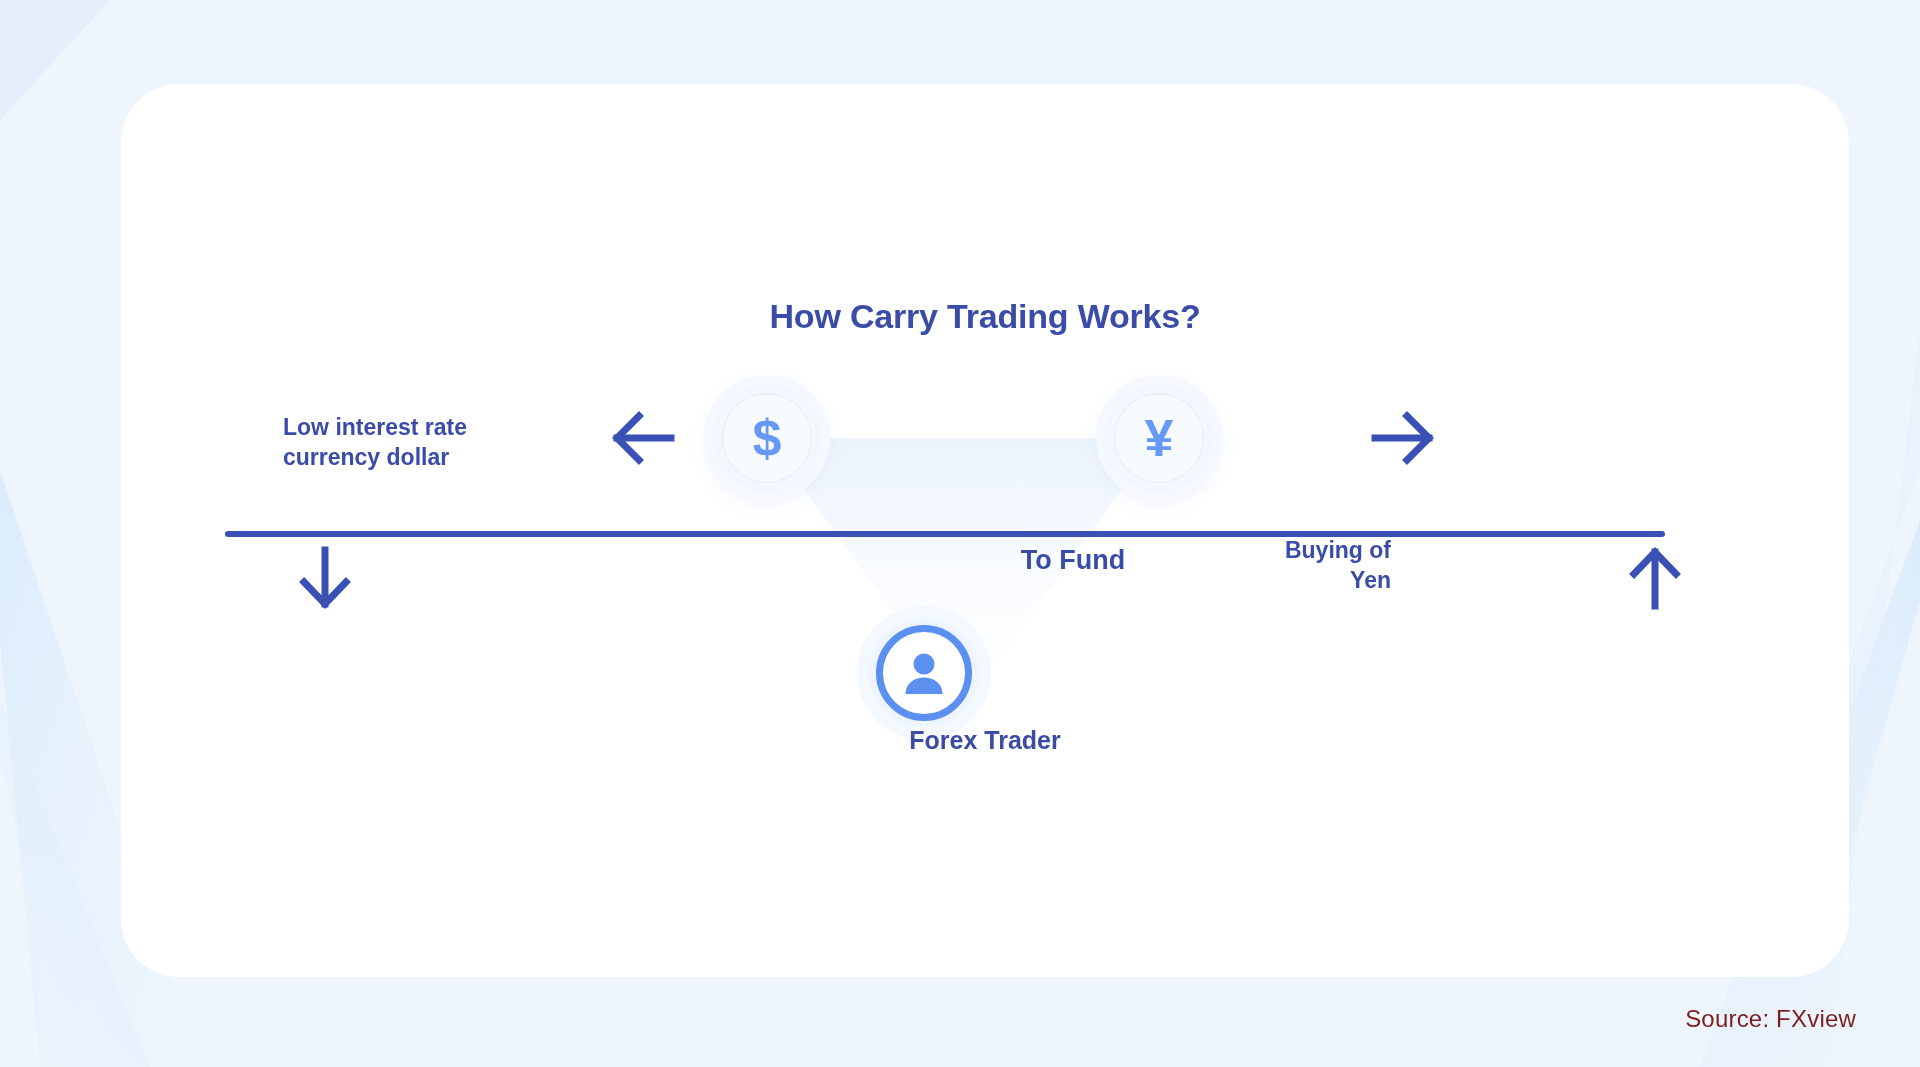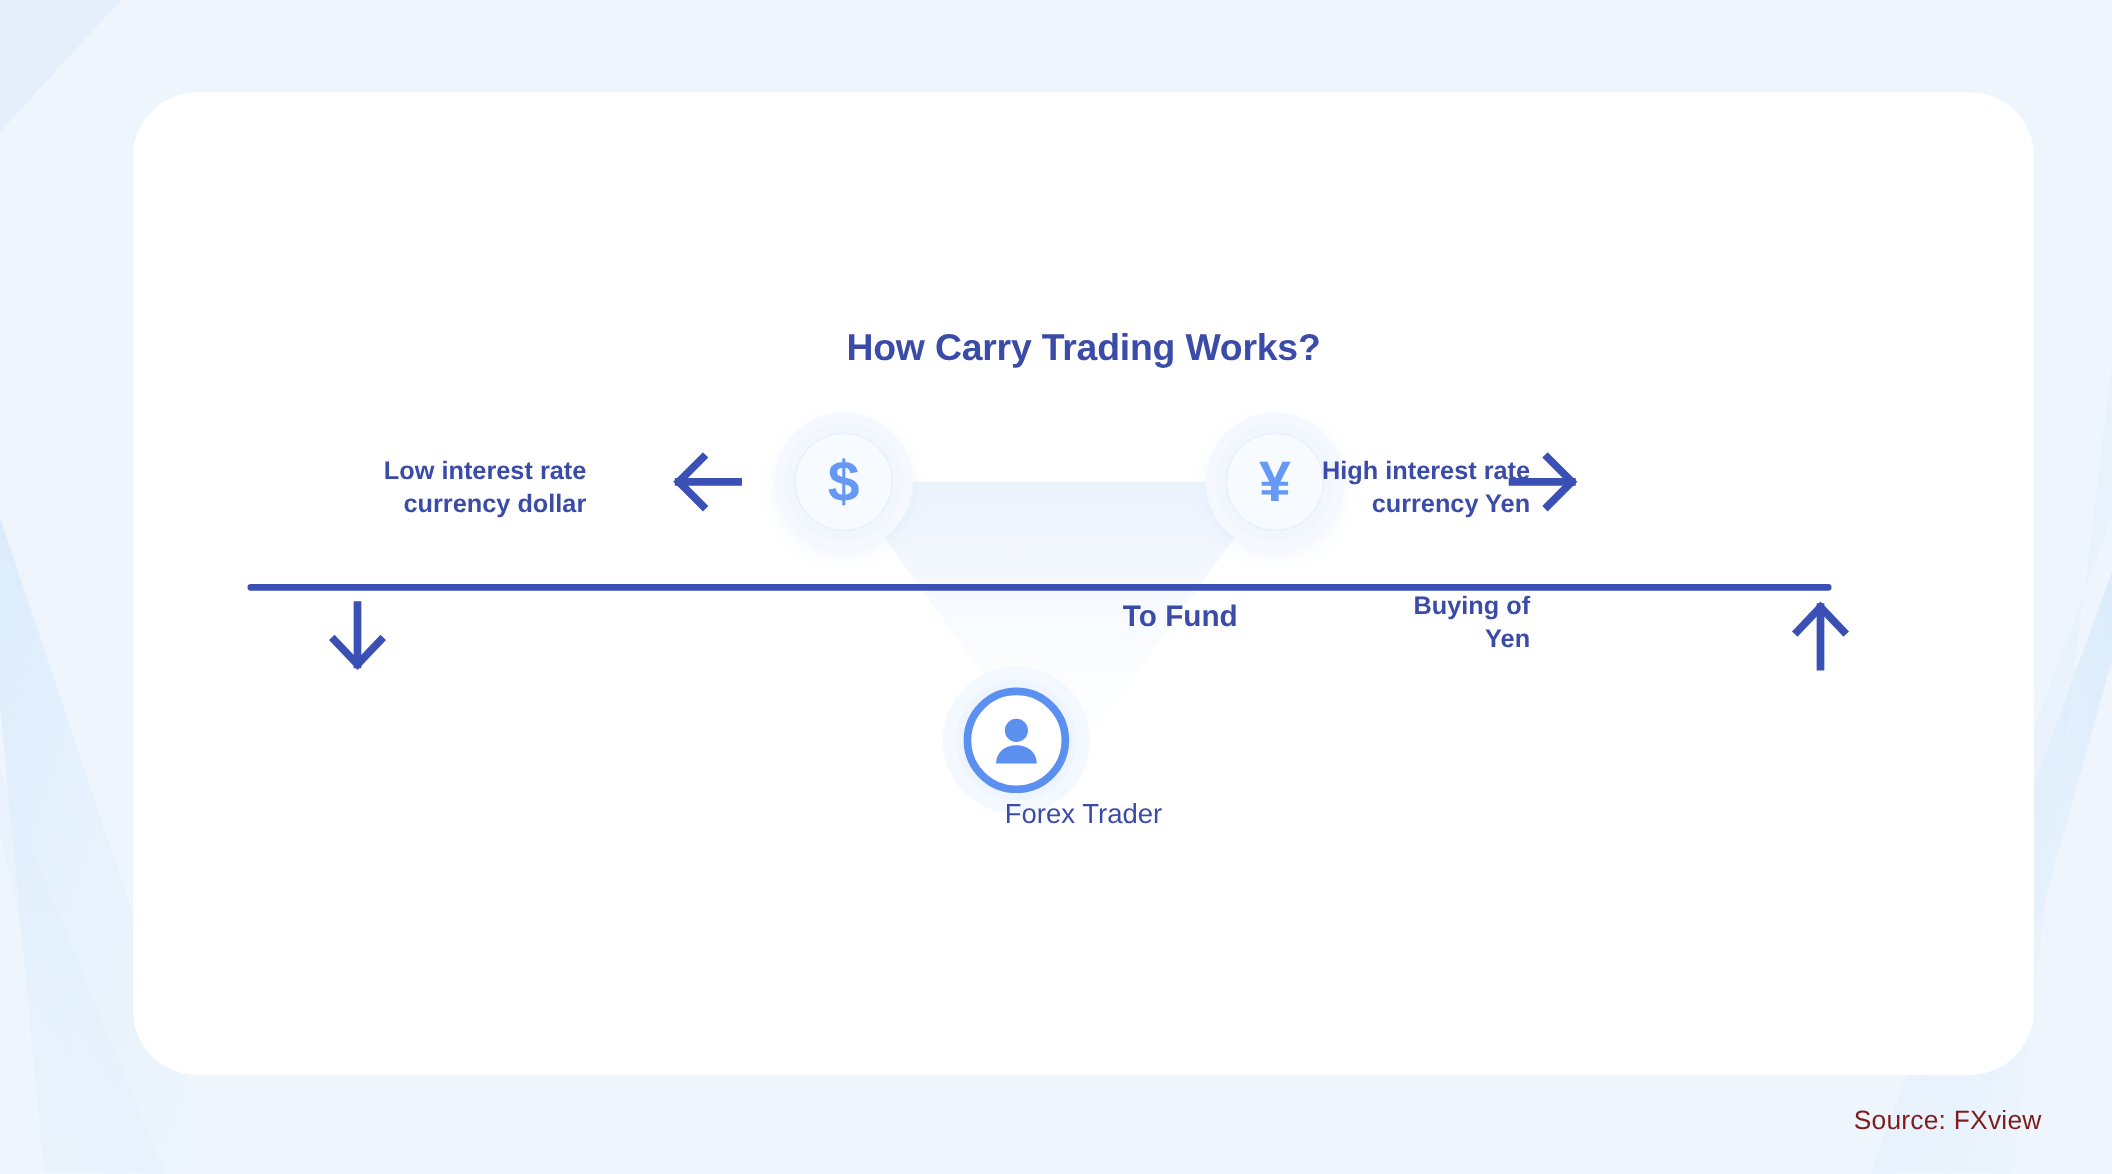--- a/index.html
+++ b/index.html
@@ -73,32 +73,32 @@
     display:flex;align-items:center;justify-content:center;
     position:relative;
   }
 
   
   .side-label{
     position:absolute;
     font-size:23px;font-weight:700;line-height:1.32;
     color:#3a4ba8;white-space:pre-line;
   }
-  #label-low{left:162px;top:328px;width:250px;text-align:right;}
+  #label-low{left:162px;top:328px;width:250px;text-align:left;}
   #label-high{left:1020px;top:328px;width:250px;text-align:right;}
   #label-sells{left:162px;top:469px;width:250px;text-align:left;}
   #label-buying{left:1020px;top:451px;width:250px;text-align:right;}
 
   #to-fund{
     position:absolute;left:0;top:461px;width:1904px;text-align:center;
     font-size:27px;font-weight:700;color:#3a4ba8;
   }
   #forex-trader{
     position:absolute;left:0;top:642px;width:1728px;text-align:center;
-    font-size:25px;font-weight:400;color:#3a4ba8;
+    font-size:25px;font-weight:700;color:#3a4ba8;
   }
 
   
   .arrow{position:absolute;}
   #arrow-left{left:488px;top:326px;}
   #arrow-right{left:1250px;top:326px;}
   #arrow-down{left:178px;top:462px;}
   #arrow-up{left:1508px;top:462px;}
 
   
@@ -169,22 +169,20 @@
 
   <span class="arrow" id="arrow-right">
     <svg width="66" height="56" viewBox="0 0 66 56" aria-hidden="true">
       <g stroke="#3a50b4" stroke-width="7" fill="none" stroke-linecap="square" stroke-linejoin="miter">
         <line x1="4" y1="28" x2="58" y2="28"></line>
         <polyline points="36,6 58,28 36,50"></polyline>
       </g>
     </svg>
   </span>
 
-  <div id="label-high" class="side-label">High interest rate
-currency Yen</div>
 
   <span class="arrow" id="arrow-down">
     <svg width="52" height="64" viewBox="0 0 52 64" aria-hidden="true">
       <g stroke="#3a50b4" stroke-width="7" fill="none" stroke-linecap="square" stroke-linejoin="miter">
         <line x1="26" y1="4" x2="26" y2="58"></line>
         <polyline points="5,36 26,58 47,36"></polyline>
       </g>
     </svg>
   </span>
 

